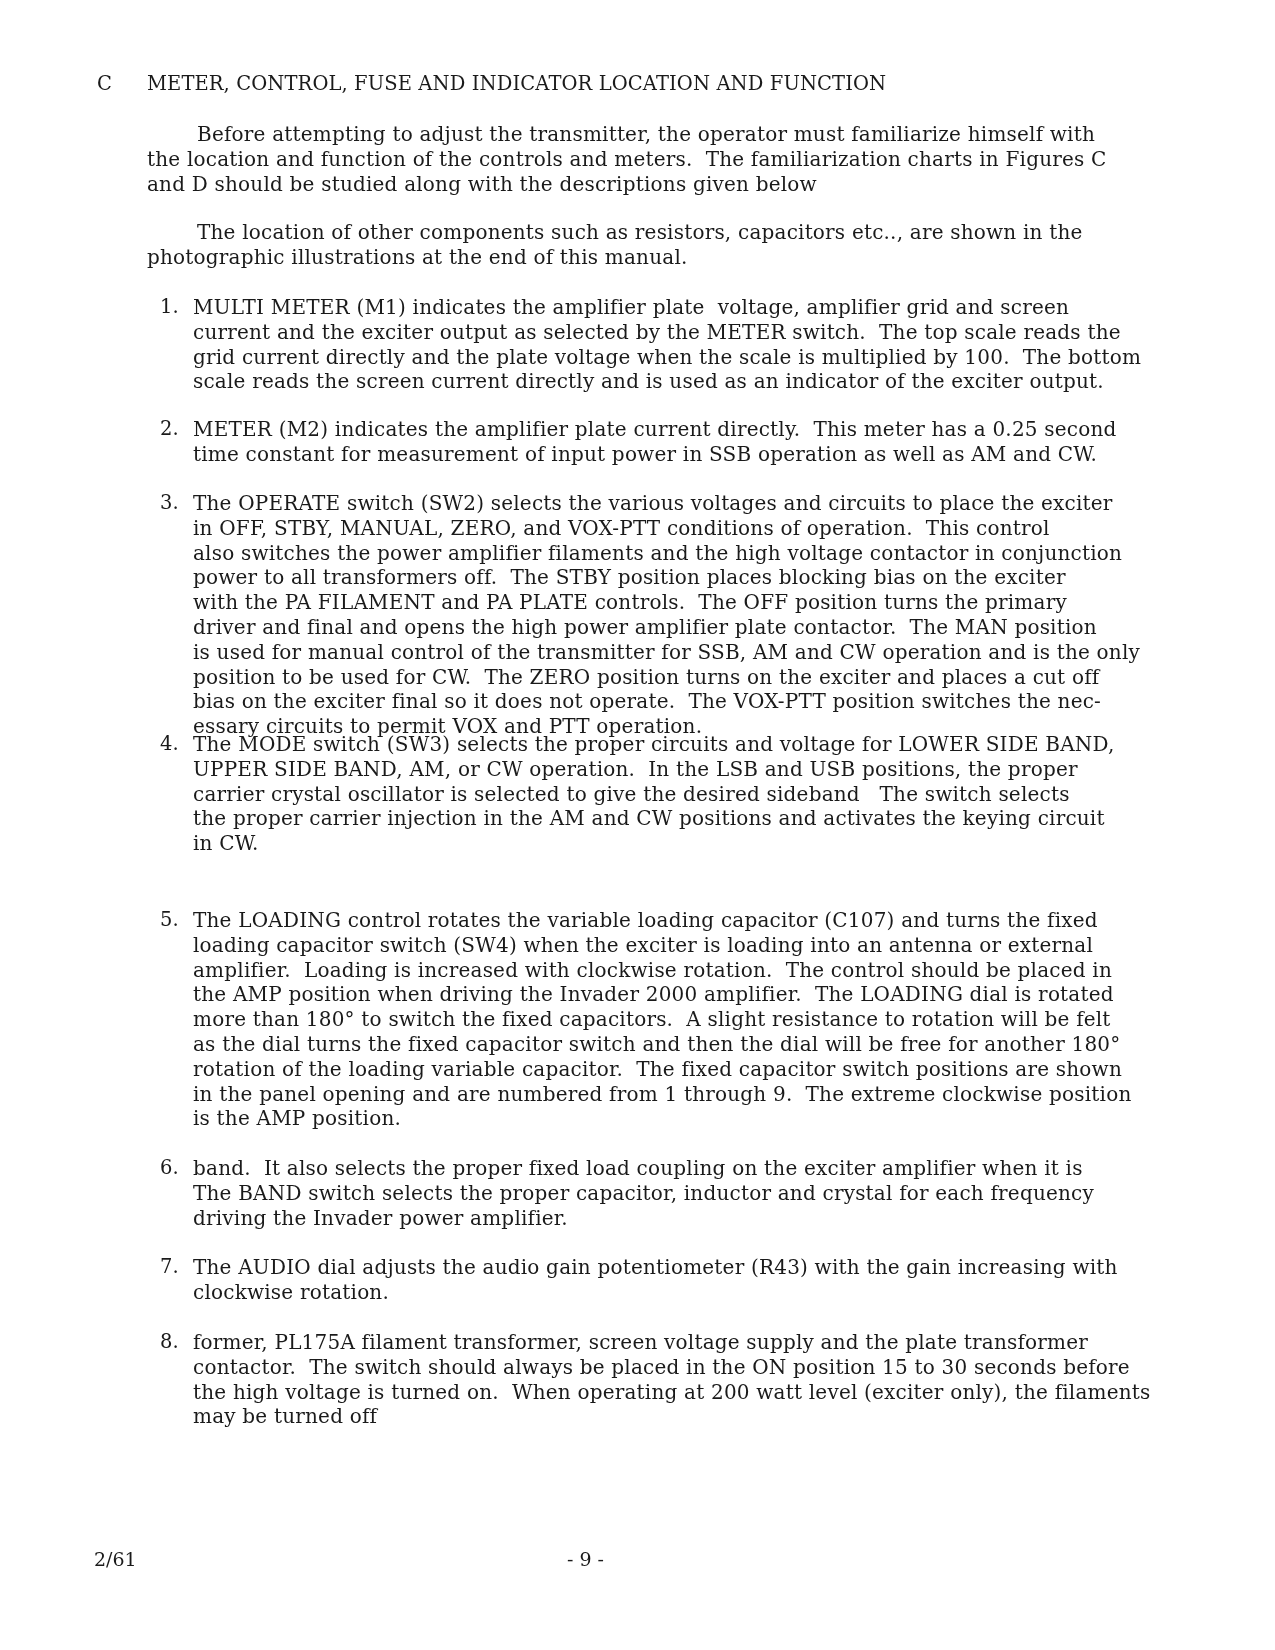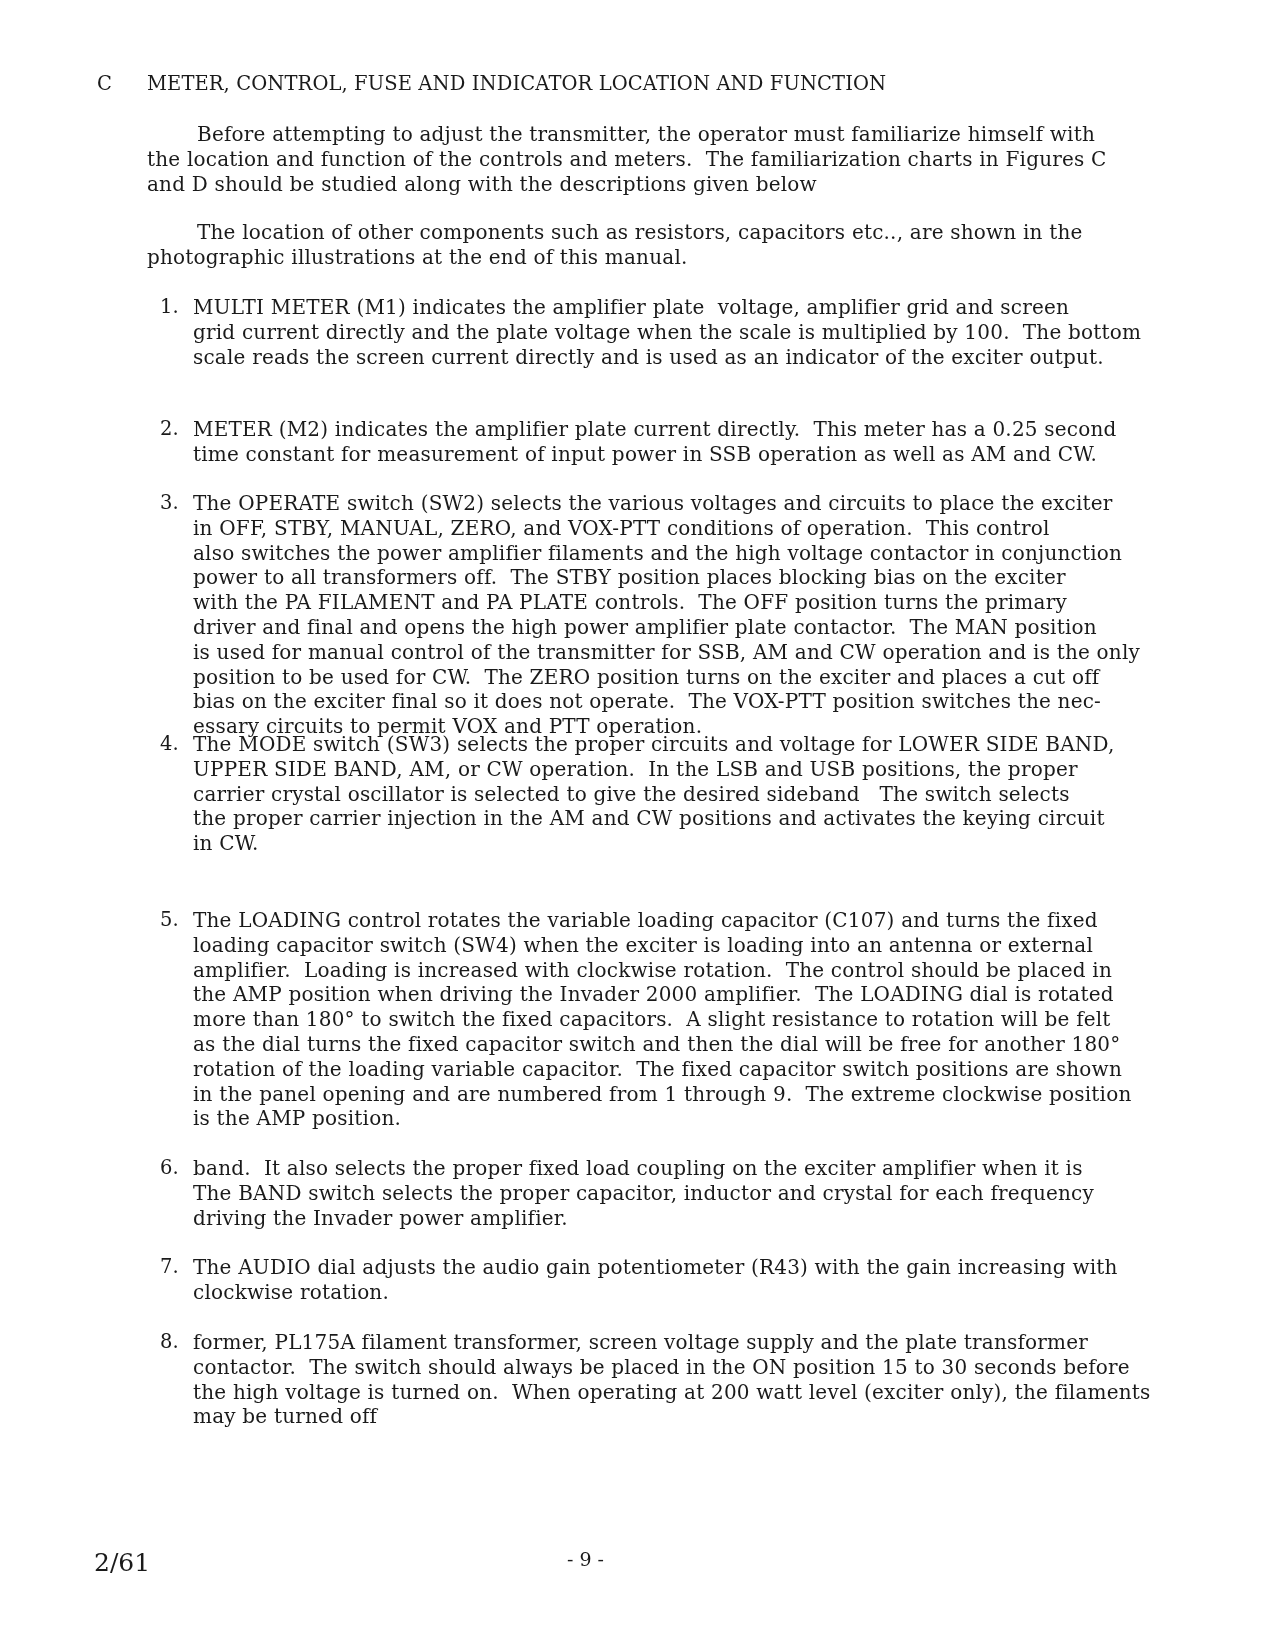--- a/index.html
+++ b/index.html
@@ -17,21 +17,21 @@
       position: absolute; top: 72px; left: 97px; font-size: 19.5px; line-height: 24.8px;
       white-space: pre; letter-spacing: 0.1px;
     }
     .heading .letter { position: absolute; left: 0; top: 0; }
     .heading .title { position: absolute; left: 50px; top: 0; white-space: pre; }
     .para { left: 147px; width: 1090px; }
     .para .line.first { padding-left: 50px; }
     .item { left: 147px; width: 1090px; }
     .item .num { position: absolute; left: 13px; top: 0; font-size: 19.5px; line-height: 24.8px; }
     .item .body { position: absolute; left: 46px; top: 0; }
-    .footer-left { position: absolute; left: 94px; top: 1548px; font-size: 25px; }
+    .footer-left { position: absolute; left: 94px; top: 1548px; font-size: 19px; }
     .footer-center { position: absolute; left: 567px; top: 1548px; font-size: 19px; white-space: pre; }
   </style>
 </head>
 <body>
 
 <div class="heading">
   <span class="letter">C</span>
   <span class="title">METER, CONTROL, FUSE AND INDICATOR LOCATION AND FUNCTION</span>
 </div>
 
@@ -43,20 +43,21 @@
 
 <div class="block para" style="top:220px">
   <span class="line first">The location of other components such as resistors, capacitors etc.., are shown in the</span>
   <span class="line">photographic illustrations at the end of this manual.</span>
 </div>
 
 <div class="block item" style="top:295px">
   <span class="num">1.</span>
   <div class="body">
     <span class="line">MULTI METER (M1) indicates the amplifier plate  voltage, amplifier grid and screen</span>
+    <span class="line">current and the exciter output as selected by the METER switch.  The top scale reads the</span>
     <span class="line">grid current directly and the plate voltage when the scale is multiplied by 100.  The bottom</span>
     <span class="line">scale reads the screen current directly and is used as an indicator of the exciter output.</span>
   </div>
 </div>
 
 <div class="block item" style="top:417px">
   <span class="num">2.</span>
   <div class="body">
     <span class="line">METER (M2) indicates the amplifier plate current directly.  This meter has a 0.25 second</span>
     <span class="line">time constant for measurement of input power in SSB operation as well as AM and CW.</span>

